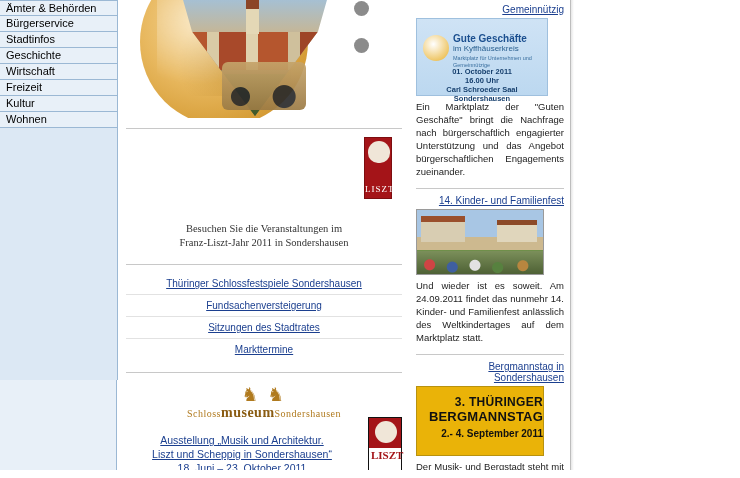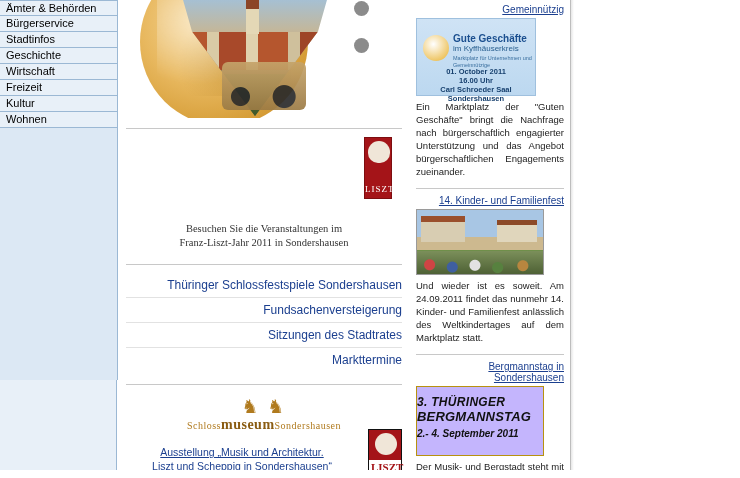--- a/index.html
+++ b/index.html
@@ -181,23 +181,24 @@
   }
 
   
   #link-strip {
     margin: 14px 8px 0 8px;
     border-top: 1px solid #c8c8c8;
     padding-top: 8px;
   }
   .strip-link {
     display: block;
-    text-align: right;
-    font-size: 12px;
+    text-align: center;
+    font-size: 10px;
     color: #1b3f8f;
+    text-decoration: underline;
     padding: 5px 0;
     border-bottom: 1px solid #e2e2e2;
     cursor: pointer;
   }
   .strip-link:last-child { border-bottom: none; }
 
   
   #museum-block {
     position: relative;
     margin: 12px 8px 0 8px;
@@ -292,21 +293,21 @@
   }
   .r-sep {
     height: 1px;
     background: #c8c8c8;
     margin: 4px 0 2px 0;
   }
 
   
   #promo1 {
     position: relative;
-    width: 120px; height: 78px;
+    width: 132px; height: 78px;
     background: linear-gradient(#cfe3f5, #bcd8f0);
     border: 1px solid #9fc0de;
     text-decoration: underline;
   }
   #promo1 .sun {
     position: absolute;
     left: 6px; top: 16px;
     width: 26px; height: 26px;
     border-radius: 50%;
     background: radial-gradient(circle at 40% 35%, #ffffff, #e8b02a);
@@ -358,25 +359,24 @@
       radial-gradient(circle at 46% 62%, #e2e2e2 0 5px, rgba(0,0,0,0) 6px),
       radial-gradient(circle at 64% 72%, #57813f 0 5px, rgba(0,0,0,0) 6px),
       radial-gradient(circle at 84% 64%, #b8863f 0 5px, rgba(0,0,0,0) 6px),
       linear-gradient(#7b8f5a, #4e6135);
   }
 
   
   #promo3 {
     position: relative;
     width: 128px; height: 70px;
-    background: #c4b5fd;
+    background: #eab308;
     border: 1px solid #b8920f;
-    text-align: left;
-    overflow: hidden;
-    font-style: italic;
+    text-align: right;
+    overflow: hidden;
   }
   #promo3 .l1 {
     margin-top: 8px;
     font-size: 12px; font-weight: bold; color: #111111;
     letter-spacing: 0.3px;
   }
   #promo3 .l2 {
     font-size: 13px; font-weight: bold; color: #111111;
     letter-spacing: 0.2px; line-height: 15px;
   }

